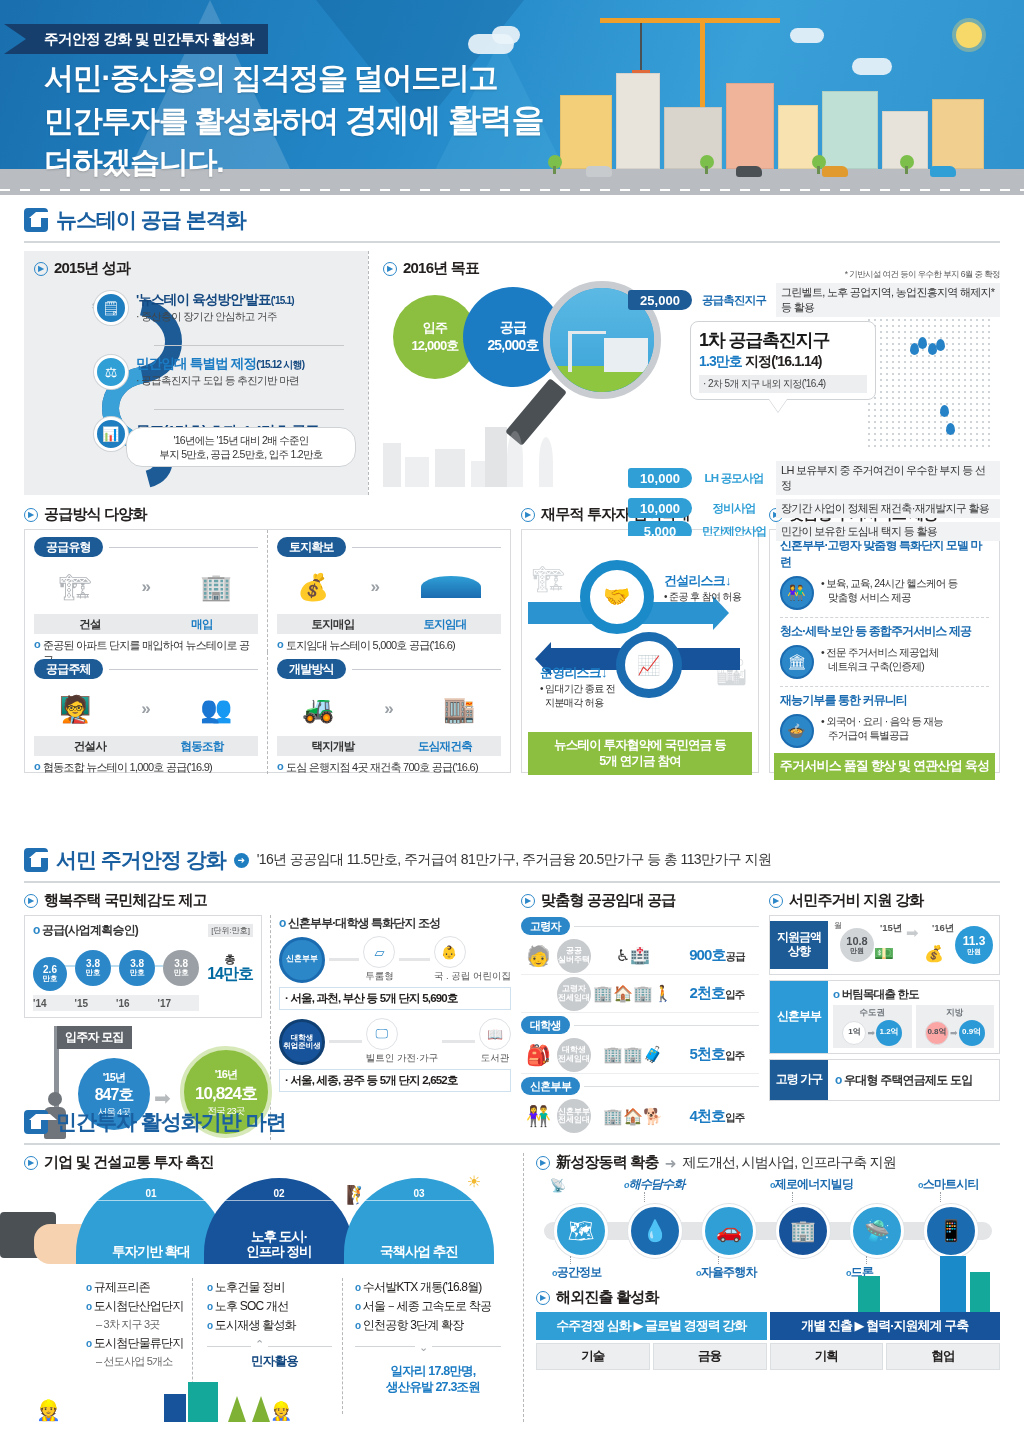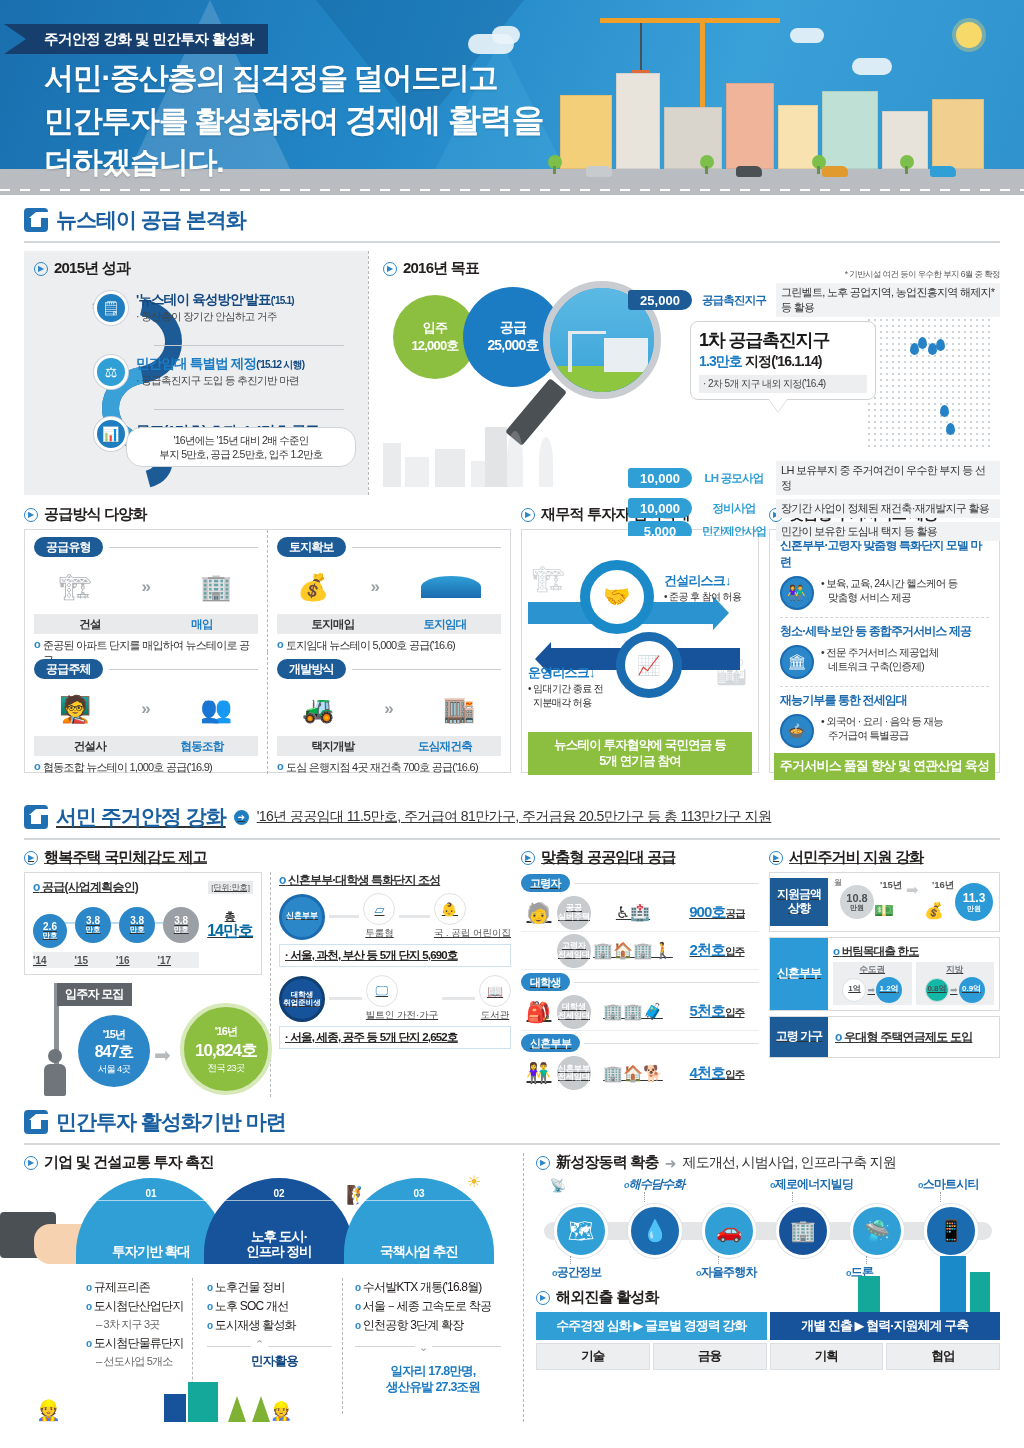--- a/index.html
+++ b/index.html
@@ -155,21 +155,21 @@
     letter-spacing:-.8px;padding:5px 4px;line-height:1.3;}
 
   .svc-item{display:flex;gap:7px;align-items:flex-start;padding:5px 6px;}
   .svc-ic{width:34px;height:34px;border-radius:50%;background:#2b87c8;border:2px solid #1b6bb0;flex:none;
     color:#fff;font-size:15px;display:flex;align-items:center;justify-content:center;}
   .svc-h{font-size:12px;font-weight:bold;color:#1b6bb0;letter-spacing:-.9px;padding:3px 6px 0;}
   .svc-p{font-size:10.5px;color:#333;letter-spacing:-.7px;line-height:1.35;}
   .dashline{border-top:1px dashed #d2d5d8;margin:2px 6px;}
 
   
-  #s3{position:absolute;top:803px;left:24px;width:976px;text-decoration:underline;}
+  #s3{position:absolute;top:846px;left:24px;width:976px;}
   .s3row{display:flex;gap:10px;margin-top:2px;}
   .c1{width:487px;} .c2{width:238px;} .c3{width:231px;}
   .minipanel{border:1px solid #d8dadd;background:#fff;padding:6px 8px;}
   .unitlbl{font-size:8px;color:#555;background:#e9eaec;padding:1px 3px;}
   .dotrow{display:flex;align-items:center;gap:0;margin-top:6px;position:relative;}
   .dotc{border-radius:50%;color:#fff;display:flex;flex-direction:column;align-items:center;
     justify-content:center;font-weight:bold;line-height:1.05;flex:none;}
   .yrrow{display:flex;background:#eceef0;height:16px;align-items:center;font-size:10px;
     color:#555;font-weight:bold;margin-top:4px;}
   .yrrow div{flex:1;}
@@ -558,21 +558,21 @@
               <div style="position:absolute;inset:0;display:flex;align-items:center;justify-content:center;font-size:22px;">🤝</div>
             </div>
             <div class="ring" style="left:88px;top:96px;width:66px;height:66px;border:9px solid #1b6bb0;">
               <div style="position:absolute;inset:0;display:flex;align-items:center;justify-content:center;font-size:19px;">📈</div>
             </div>
 
             <div style="position:absolute;left:136px;top:36px;">
               <div style="font-size:13px;font-weight:bold;color:#1b7cc4;letter-spacing:-.8px;"><span>건설리스크</span>↓</div>
               <div style="font-size:10px;color:#333;letter-spacing:-.6px;">• 준공 후 참여 허용</div>
             </div>
-            <div style="position:absolute;left:0;top:128px;">
+            <div style="position:absolute;left:12px;top:128px;">
               <div style="font-size:13px;font-weight:bold;color:#1b7cc4;letter-spacing:-.8px;"><span>운영리스크</span>↓</div>
               <div style="font-size:10px;color:#333;letter-spacing:-.6px;">• 임대기간 종료 전</div>
               <div style="font-size:10px;color:#333;letter-spacing:-.6px;padding-left:5px;">지분매각 허용</div>
             </div>
           </div>
           <div class="greenbar">
             <div>뉴스테이 투자협약에 국민연금 등</div>
             <div>5개 연기금 참여</div>
           </div>
         </div>
@@ -596,21 +596,21 @@
             <div class="dashline"></div>
             <div class="svc-h">청소·세탁·보안 등 종합주거서비스 제공</div>
             <div class="svc-item">
               <div class="svc-ic">🏛</div>
               <div class="svc-p">
                   <div>• 전문 주거서비스 제공업체</div>
                   <div style="padding-left:7px;">네트워크 구축(인증제)</div>
                 </div>
             </div>
             <div class="dashline"></div>
-            <div class="svc-h">재능기부를 통한 전세임대</div>
+            <div class="svc-h">재능기부를 통한 커뮤니티</div>
             <div class="svc-item">
               <div class="svc-ic">🍲</div>
               <div class="svc-p">
                   <div>• 외국어 · 요리 · 음악 등 재능</div>
                   <div style="padding-left:7px;">주거급여 특별공급</div>
                 </div>
             </div>
           </div>
           <div class="greenbar" style="font-size:13px;">주거서비스 품질 향상 및 연관산업 육성</div>
         </div>
@@ -821,21 +821,21 @@
                 <div style="font-size:8.5px;color:#6f757b;font-weight:bold;">수도권</div>
                 <div style="display:flex;align-items:center;justify-content:center;gap:1px;margin-top:1px;">
                   <div class="dotc" style="width:24px;height:24px;background:#fff;border:1px solid #dcdfe2;color:#4b5055;font-size:8px;">1억</div>
                   <span style="font-size:9px;color:#9aa0a5;">➡</span>
                   <div class="dotc" style="width:26px;height:26px;background:#2b9ad6;font-size:8px;">1.2억</div>
                 </div>
               </div>
               <div style="flex:1;background:#eceef0;padding:2px;text-align:center;">
                 <div style="font-size:8.5px;color:#6f757b;font-weight:bold;">지방</div>
                 <div style="display:flex;align-items:center;justify-content:center;gap:1px;margin-top:1px;">
-                  <div class="dotc" style="width:24px;height:24px;background:#14b8a6;border:1px solid #dcdfe2;color:#4b5055;font-size:8px;">0.8억</div>
+                  <div class="dotc" style="width:24px;height:24px;background:#fca5a5;border:1px solid #dcdfe2;color:#4b5055;font-size:8px;">0.8억</div>
                   <span style="font-size:9px;color:#9aa0a5;">➡</span>
                   <div class="dotc" style="width:26px;height:26px;background:#2b9ad6;font-size:8px;">0.9억</div>
                 </div>
               </div>
             </div>
           </div>
         </div>
 
         <div class="supbox" style="min-height:42px;">
           <div class="suplabel" style="min-height:40px;">고령 가구</div>

